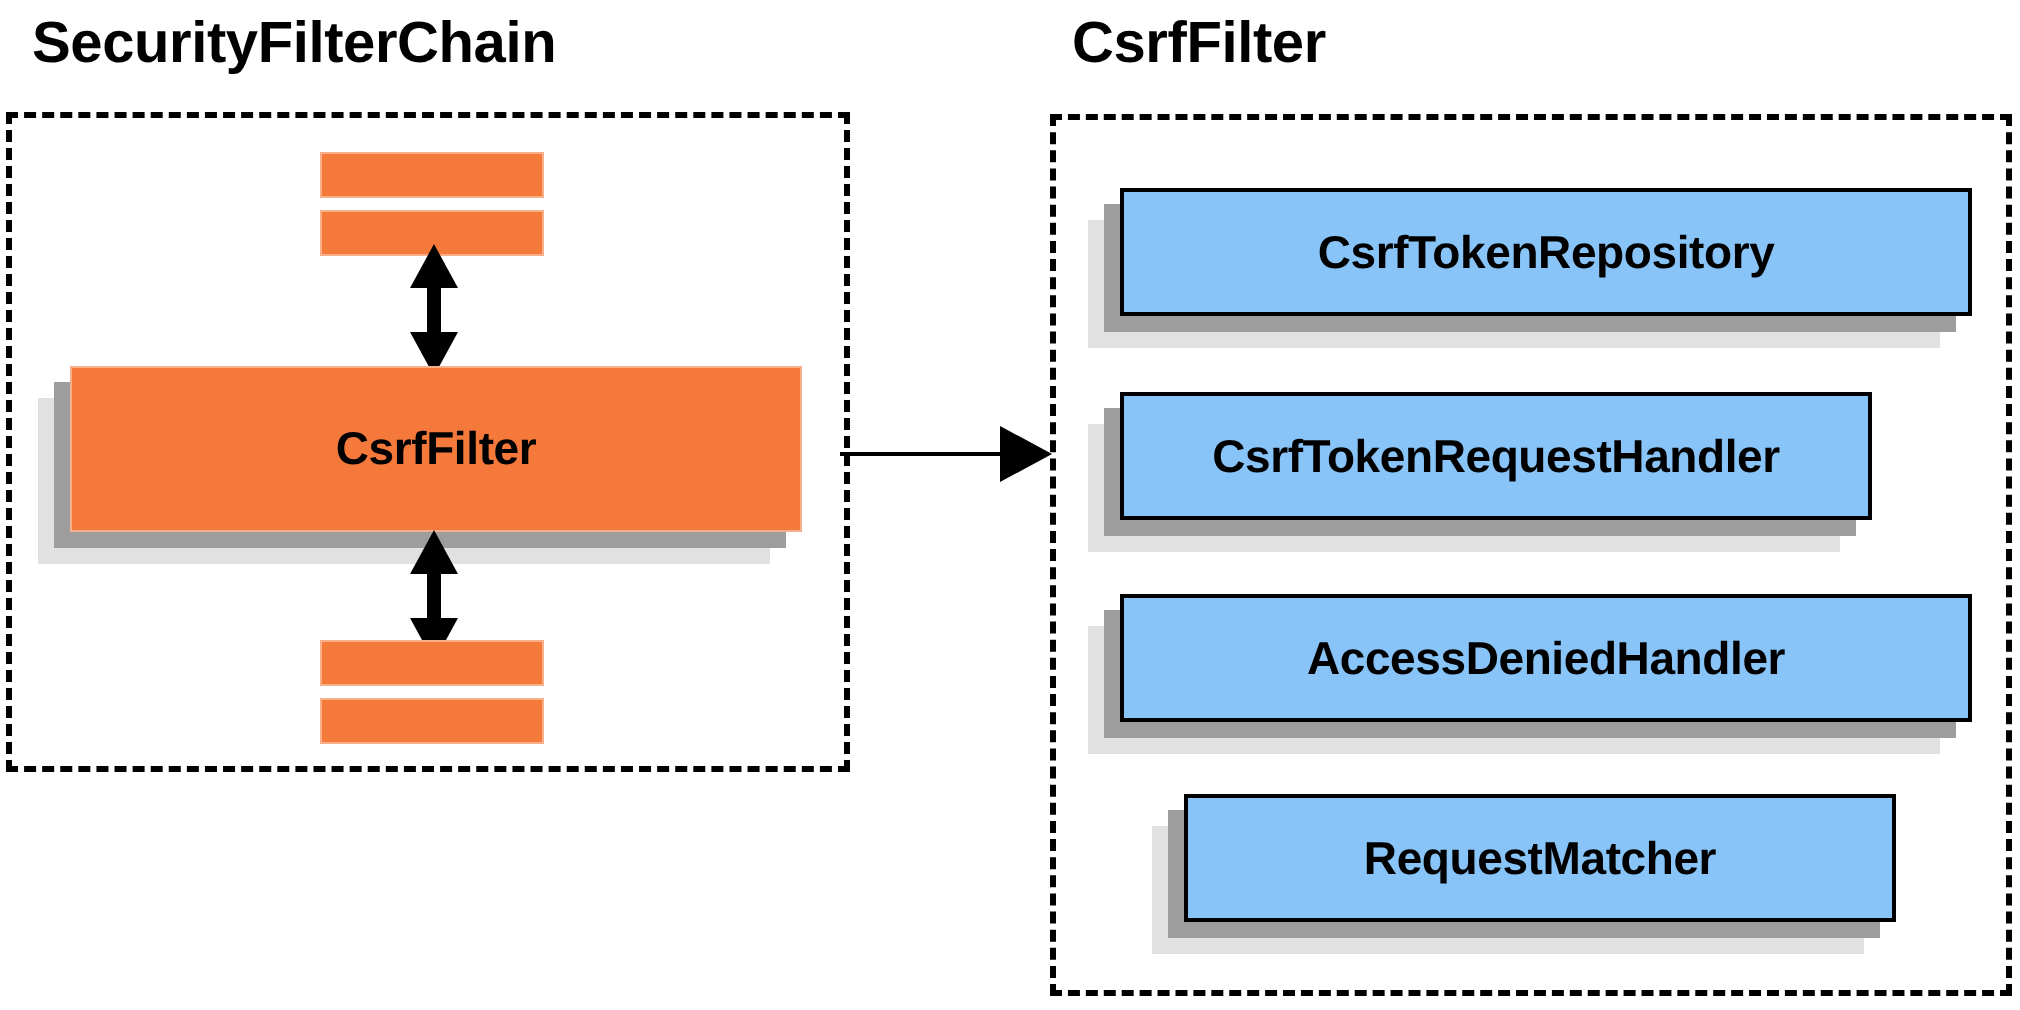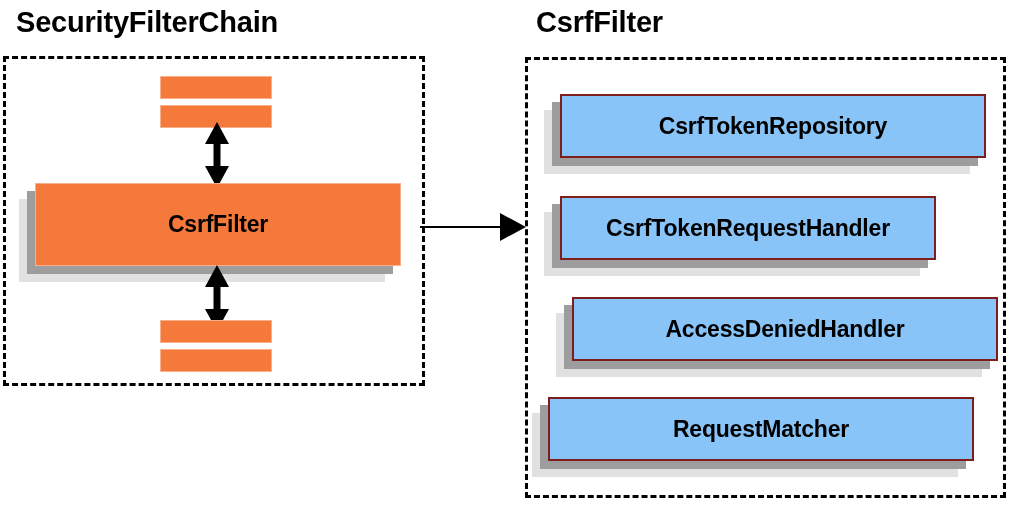--- a/index.html
+++ b/index.html
@@ -81,21 +81,21 @@
   }
 
   
   .node-orange .face {
     background: #f4793b;
     border: 1px solid #f9b08a;
   }
   
   .node-blue .face {
     background: #88c4f8;
-    border: 2px solid #7f1d1d;
+    border: 2px solid #000000;
   }
 
   
   .stub {
     position: absolute;
     background: #f4793b;
     border: 1px solid #f9b08a;
     box-sizing: border-box;
   }
 
@@ -156,27 +156,27 @@
 </div>
 
 <div class="node node-blue" style="left:560px; top:196px; width:376px; height:64px;">
   <div class="shadow-far"></div>
   <div class="shadow-near"></div>
   <div class="face">
     <span class="label">CsrfTokenRequestHandler</span>
   </div>
 </div>
 
-<div class="node node-blue" style="left:560px; top:297px; width:426px; height:64px;margin-left:12px;">
+<div class="node node-blue" style="left:560px; top:297px; width:426px; height:64px;">
   <div class="shadow-far"></div>
   <div class="shadow-near"></div>
   <div class="face">
     <span class="label">AccessDeniedHandler</span>
   </div>
 </div>
 
-<div class="node node-blue" style="left:548px; top:397px; width:426px; height:64px;">
+<div class="node node-blue" style="left:592px; top:397px; width:356px; height:64px;">
   <div class="shadow-far"></div>
   <div class="shadow-near"></div>
   <div class="face">
     <span class="label">RequestMatcher</span>
   </div>
 </div>
 
 </body></html>

